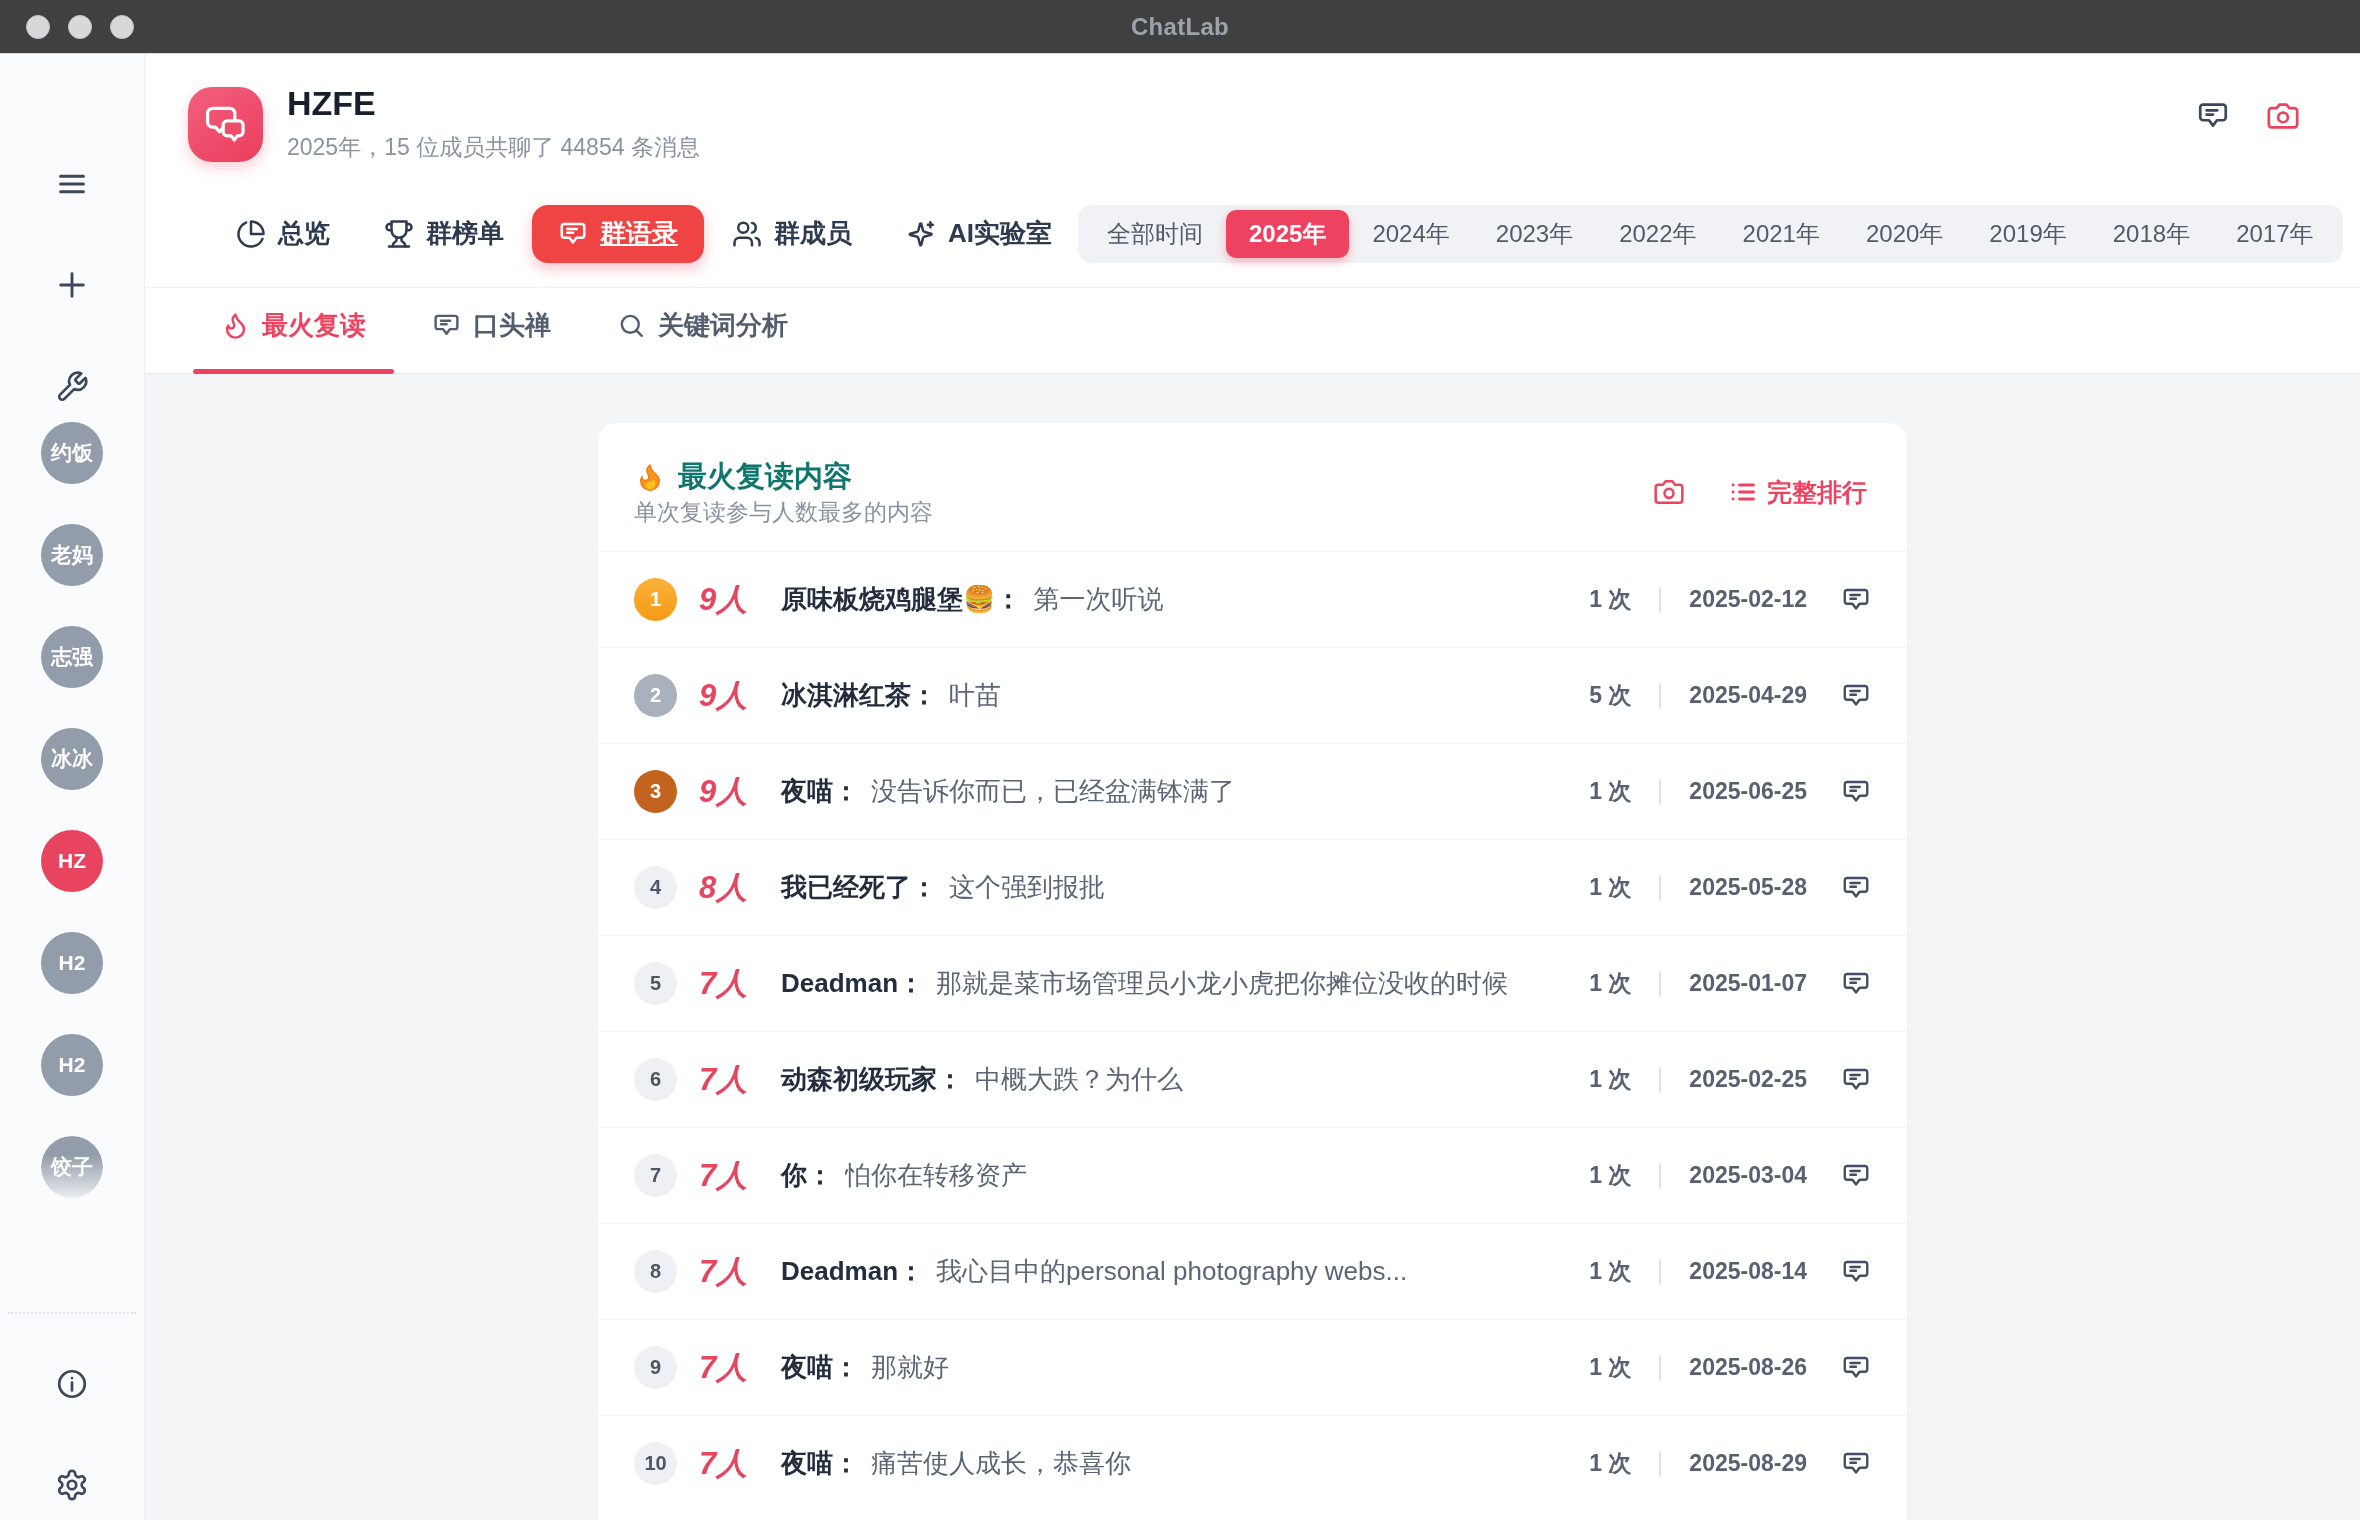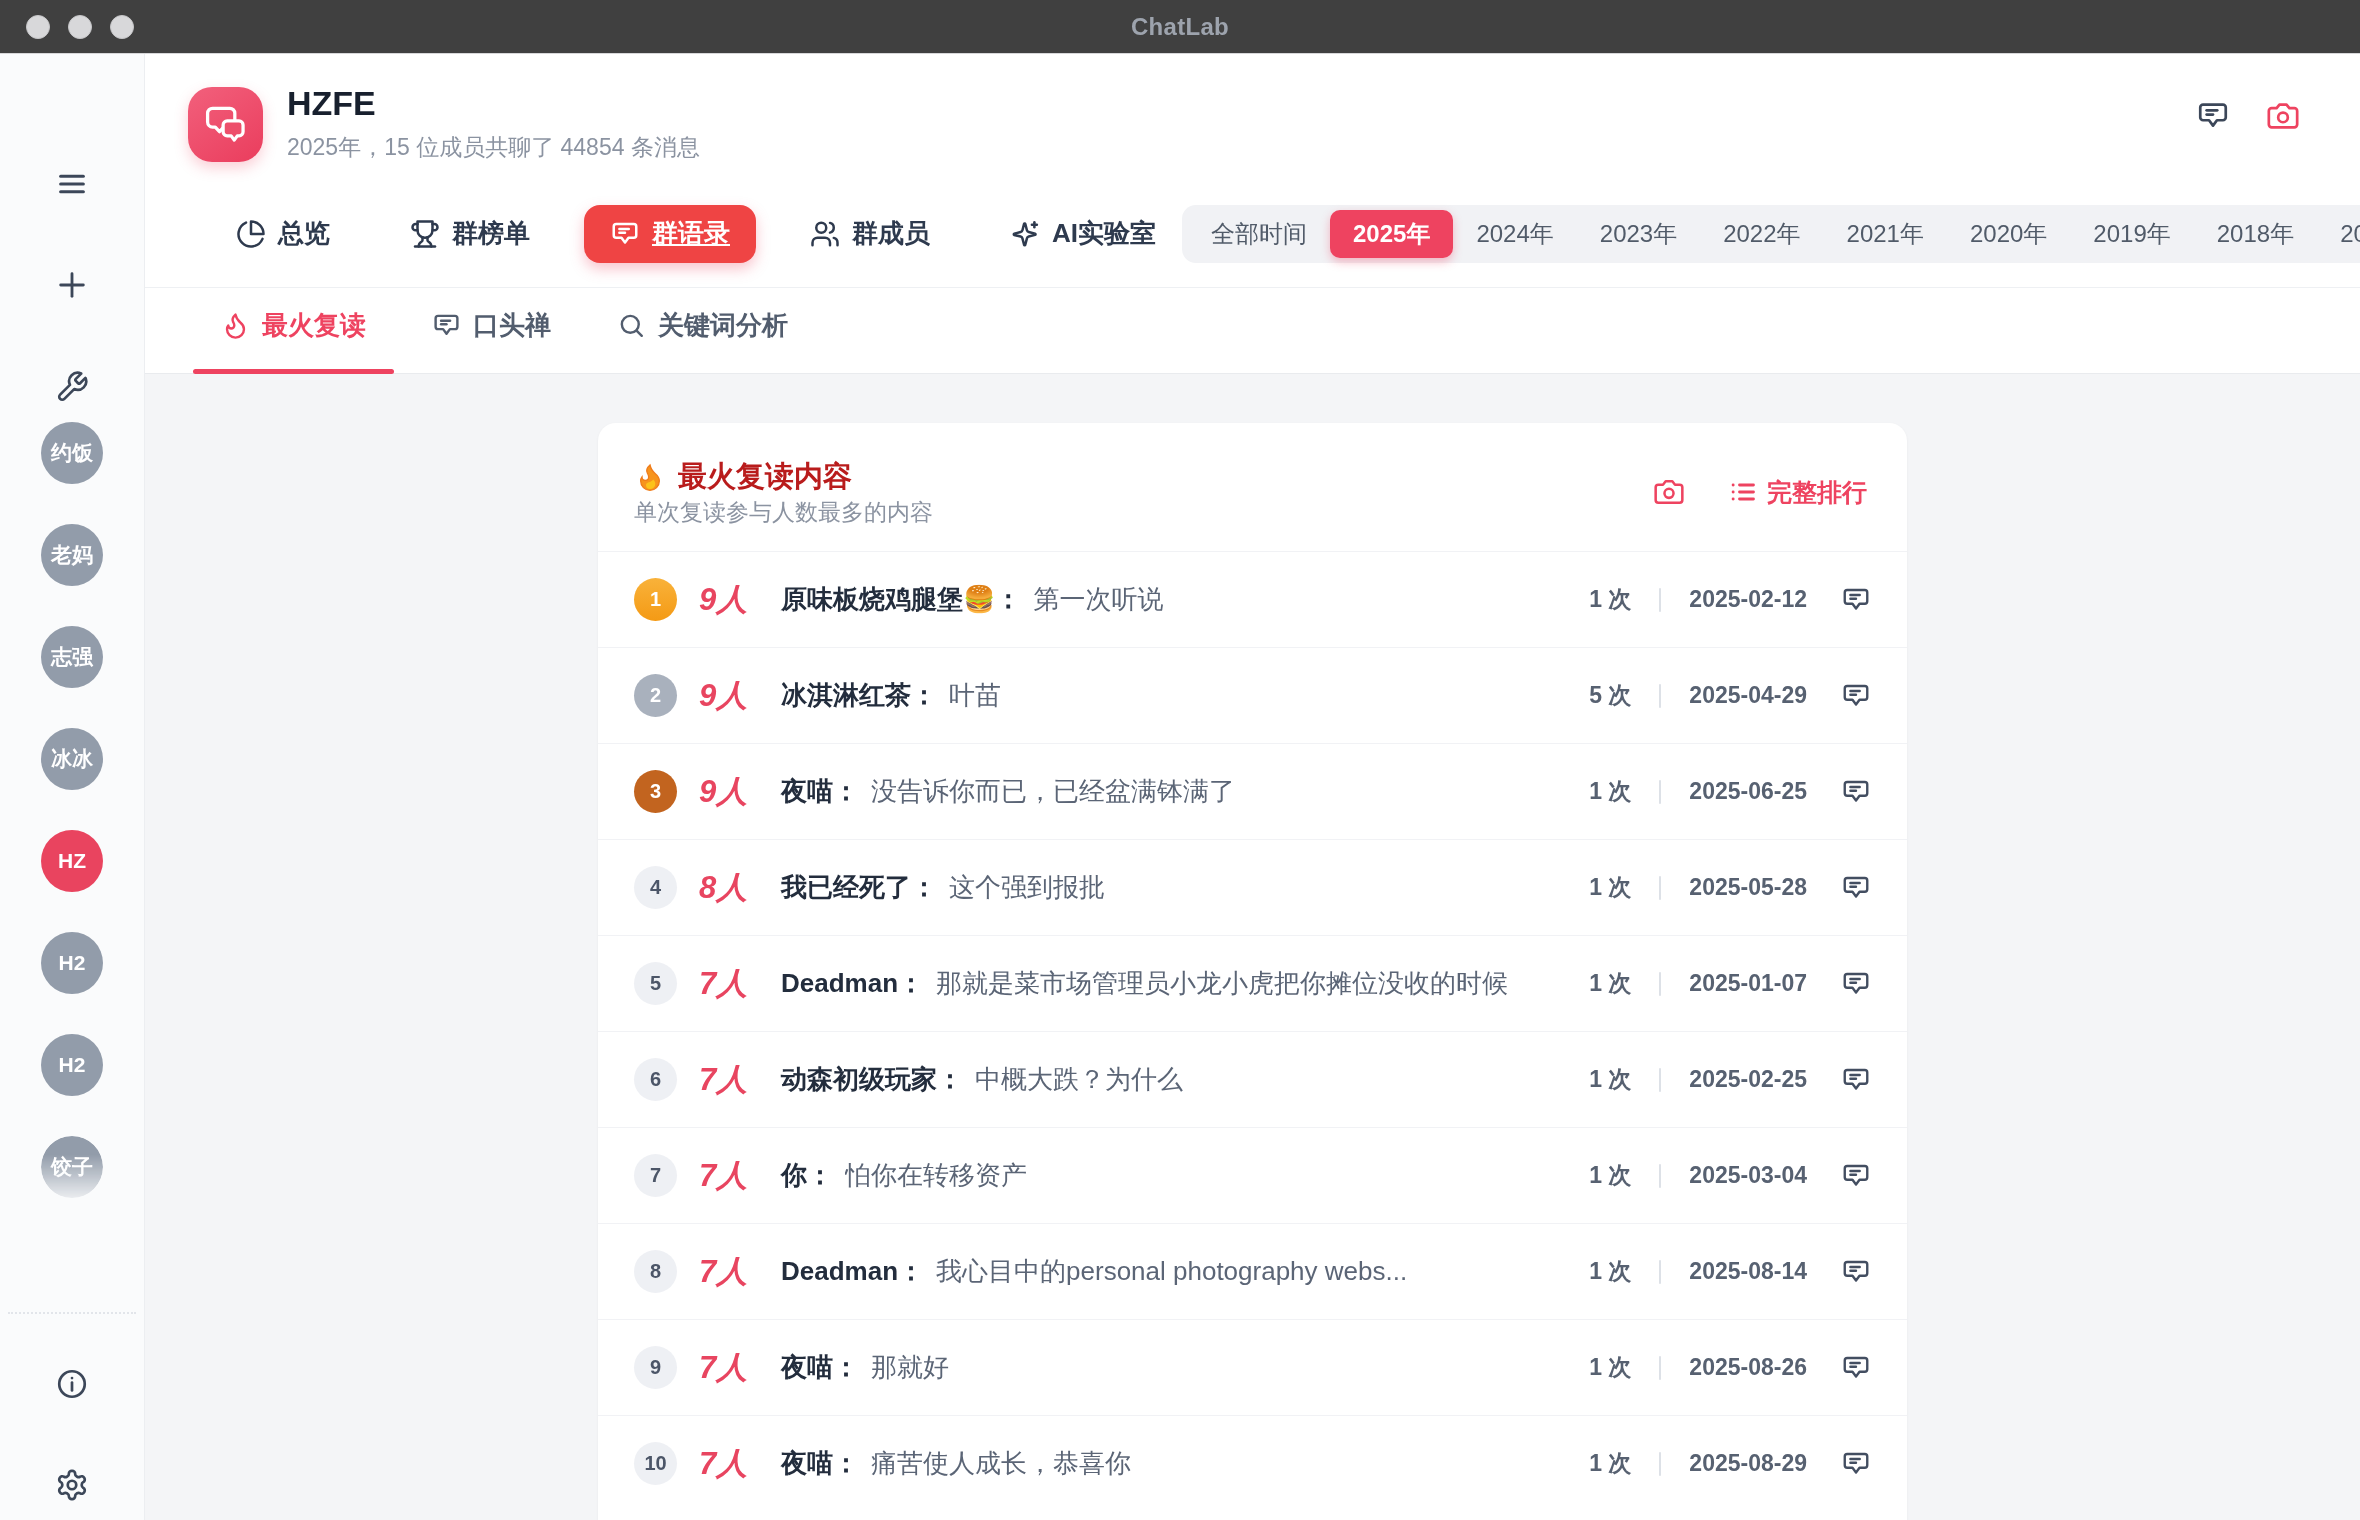--- a/index.html
+++ b/index.html
@@ -85,21 +85,21 @@
   .c-navy{ color:#3c4759; }
   .c-accent{ color:var(--accent); }
 
   
   .nav-row{
     height:108px; flex:0 0 108px;
     display:flex; align-items:center;
     padding:0 35px 0 65px;
     border-bottom:1px solid #eef0f3;
   }
-  .nav-tabs{ display:flex; align-items:center; gap:28px; }
+  .nav-tabs{ display:flex; align-items:center; gap:2px; }
   .nav-tab{
     display:flex; align-items:center; gap:12px;
     height:58px; padding:0 26px; border:none; background:none; cursor:pointer;
     font-size:26px; font-weight:700; color:var(--navy); border-radius:16px;
     font-family:inherit; white-space:nowrap;
   }
   .nav-tab svg{ width:30px; height:30px; }
   .nav-tab.active{
     background:#ef4444; color:#fff;
     box-shadow:0 6px 14px rgba(238,85,112,.35);
@@ -143,21 +143,21 @@
   .card{
     width:1309px; margin:49px auto 0;
     background:#fff; border-radius:18px;
     box-shadow:0 1px 3px rgba(20,28,45,.05);
     padding-bottom:60px;
   }
   .card-header{
     height:128px; display:flex; align-items:center;
     padding:10px 40px 0 36px;
   }
-  .card-title{ display:flex; align-items:center; gap:12px; font-size:29px; font-weight:800; color:#b91c1c; }
+  .card-title{ display:flex; align-items:center; gap:12px; font-size:29px; font-weight:800; color:#0f766e; }
   .card-title svg{ width:32px; height:32px; }
   .card-subtitle{ font-size:23px; color:var(--muted); }
   .card-actions{ margin-left:auto; display:flex; align-items:center; gap:44px; }
   .full-ranking{
     display:flex; align-items:center; gap:10px;
     border:none; background:none; cursor:pointer; font-family:inherit;
     font-size:25px; font-weight:700; color:var(--accent);
   }
   .full-ranking svg{ width:28px; height:28px; }
   .card-actions .icon-btn svg{ width:32px; height:32px; }

